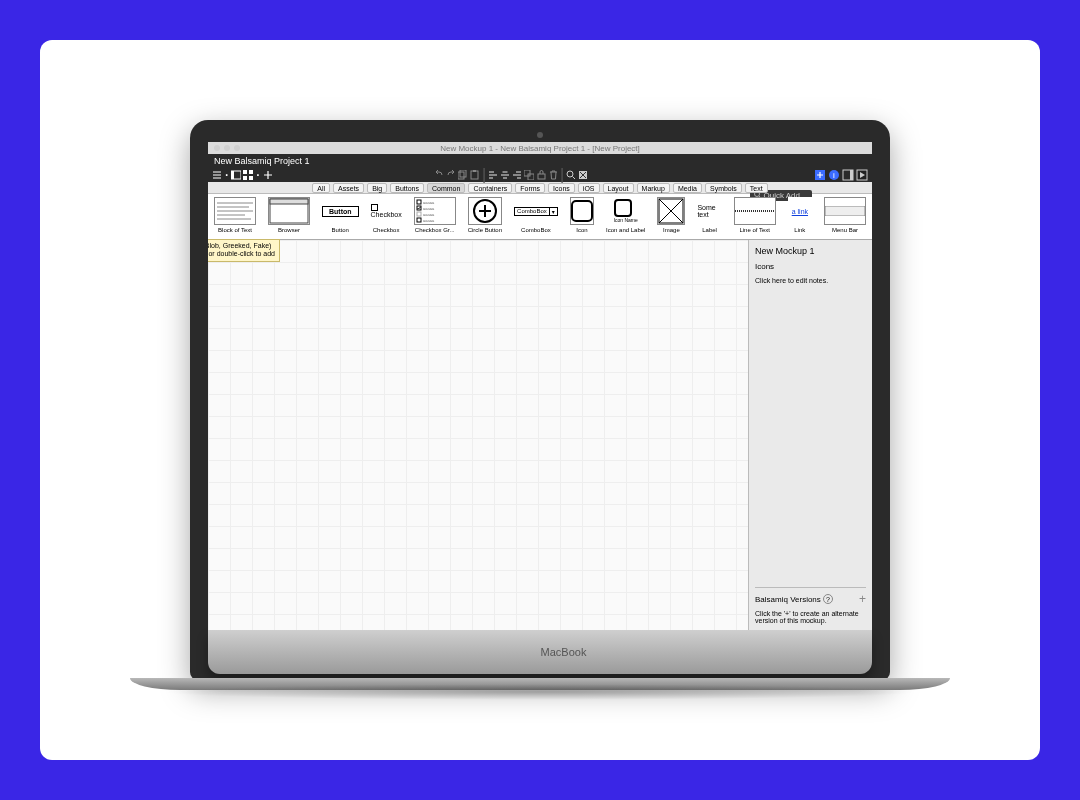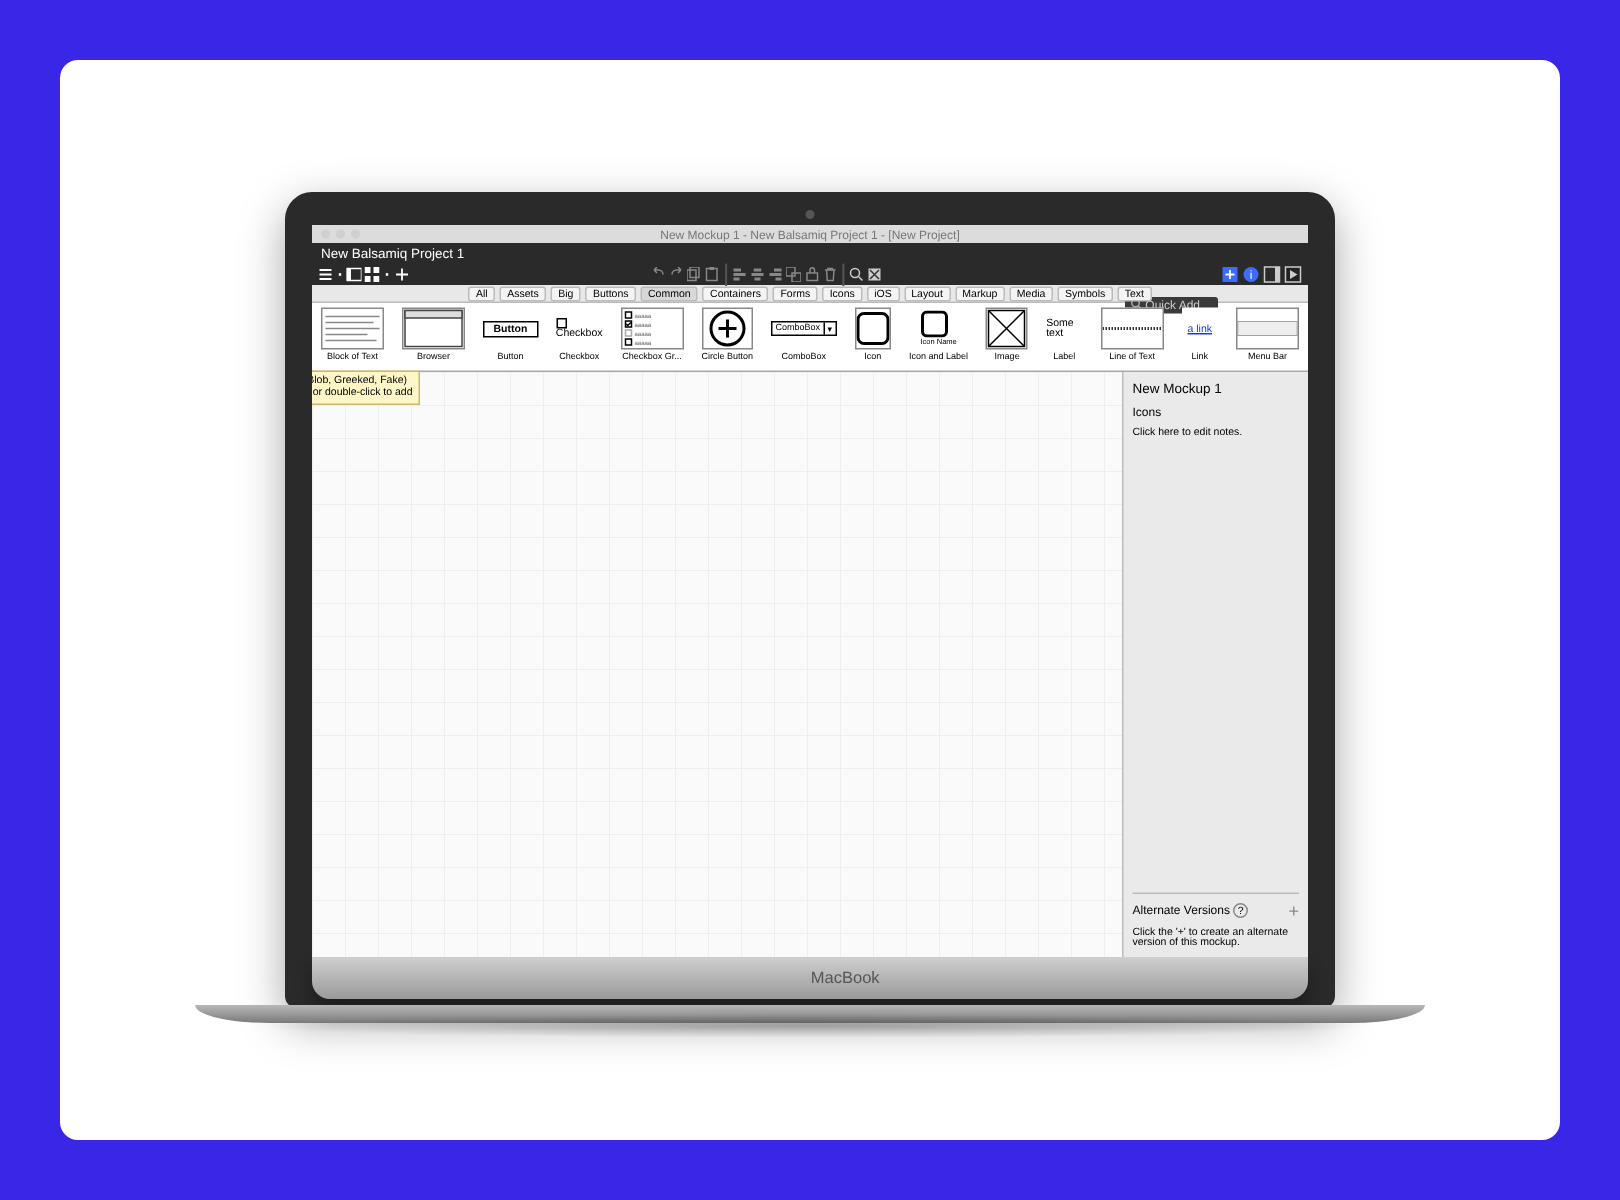--- a/index.html
+++ b/index.html
@@ -2,21 +2,21 @@
 <html><head>
 <meta charset="utf-8">
 <style>
 * { margin: 0; padding: 0; box-sizing: border-box; font-family: Arial, Helvetica, sans-serif; }
 body { background: #3a26e6; width: 1080px; height: 800px; display: flex; align-items: center; justify-content: center; }
 .frame { background: #fff; width: 1000px; height: 720px; border-radius: 12px; display: flex; align-items: center; justify-content: center; position: relative; }
 .laptop { width: 700px; position: relative; }
 .bezel { background: #2a2a2a; border-radius: 18px 18px 8px 8px; padding: 22px 18px 6px 18px; box-shadow: 0 10px 30px rgba(0,0,0,.35); }
 .camera { width: 6px; height: 6px; background: #555; border-radius: 50%; position: absolute; top: 12px; left: 50%; transform: translateX(-50%); }
 .screen { background: #86efac; width: 100%; height: 488px; position: relative; overflow: hidden; }
-.base { background: linear-gradient(#cfcfcf,#9a9a9a); height: 28px; border-radius: 0 0 12px 12px; display: flex; align-items: center; justify-content: center; font-size: 11px; color: #555; box-shadow: 0 8px 12px rgba(0,0,0,.3); padding-left: 47px; }
+.base { background: linear-gradient(#cfcfcf,#9a9a9a); height: 44px; border-radius: 0 0 12px 12px; display: flex; align-items: center; justify-content: center; font-size: 11px; color: #555; box-shadow: 0 8px 12px rgba(0,0,0,.3); padding-left: 47px; }
 .base-lip { position: absolute; bottom: -10px; left: 50%; transform: translateX(-50%); width: 820px; height: 12px; background: linear-gradient(#b8b8b8,#7a7a7a); border-radius: 0 0 50px 50px/0 0 12px 12px; }
 .foot-shadow { position: absolute; bottom: -20px; left: 50%; transform: translateX(-50%); width: 760px; height: 16px; background: radial-gradient(ellipse at center, rgba(0,0,0,.25), transparent 70%); }
 
 
 .mac-titlebar { height: 12px; background: #dcdcdc; display: flex; align-items: center; gap: 4px; padding-left: 6px; position: relative; }
 .mac-titlebar .dot { width: 6px; height: 6px; border-radius: 50%; }
 .mac-titlebar .r { background: #d0d0d0; } .mac-titlebar .y { background: #d0d0d0; } .mac-titlebar .g { background: #d0d0d0; }
 .mac-title { position: absolute; left: 50%; transform: translateX(-50%); font-size: 8px; color: #777; }
 .topbar { background: #2a2a2a; color: #fff; height: 14px; font-size: 9px; display: flex; align-items: center; padding: 0 6px; }
 .toolbtns { background: #2a2a2a; height: 14px; display: flex; align-items: center; padding: 0 4px; gap: 6px; }
@@ -360,21 +360,21 @@
               <div>Drag-and-drop or double-click to add</div>
             </div>
           </div>
 
           <div class="rpanel">
             <div class="title">New Mockup 1</div>
             <div>Icons</div>
             <div class="notes" style="margin-top:6px;font-size:7px;cursor:text">Click here to edit notes.</div>
             <div class="alt-head">
               <span>
-                <span>Alternate Versions</span>
+                <span>Balsamiq Versions</span>
                 <span class="help-q">?</span>
               </span>
               <span class="plus">+</span>
             </div>
             <div style="font-size:7px;margin-top:4px">Click the '+' to create an alternate version of this mockup.</div>
           </div>
         </div>
 
       </div>
       <div class="base">

